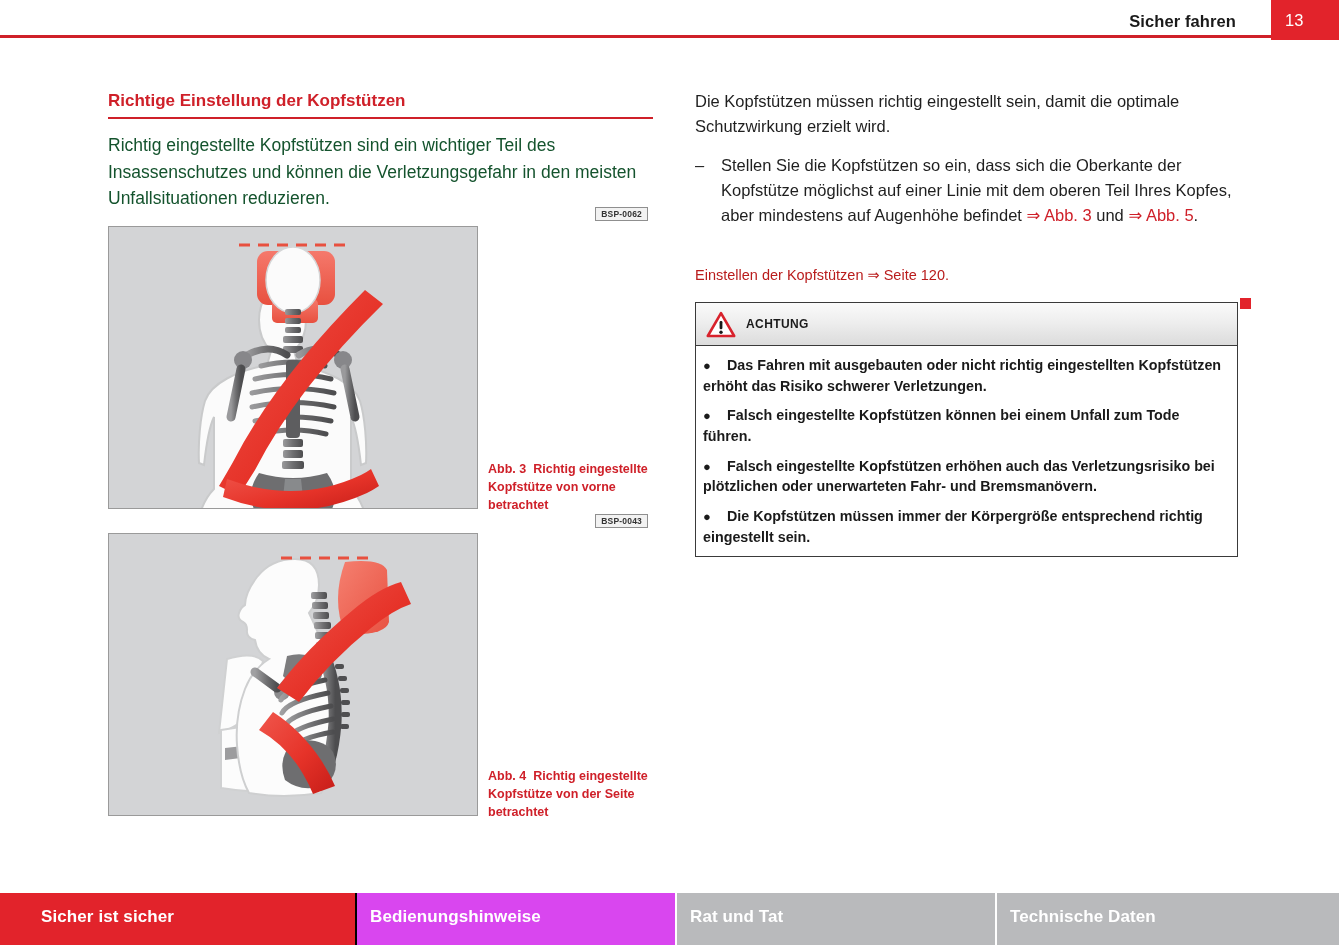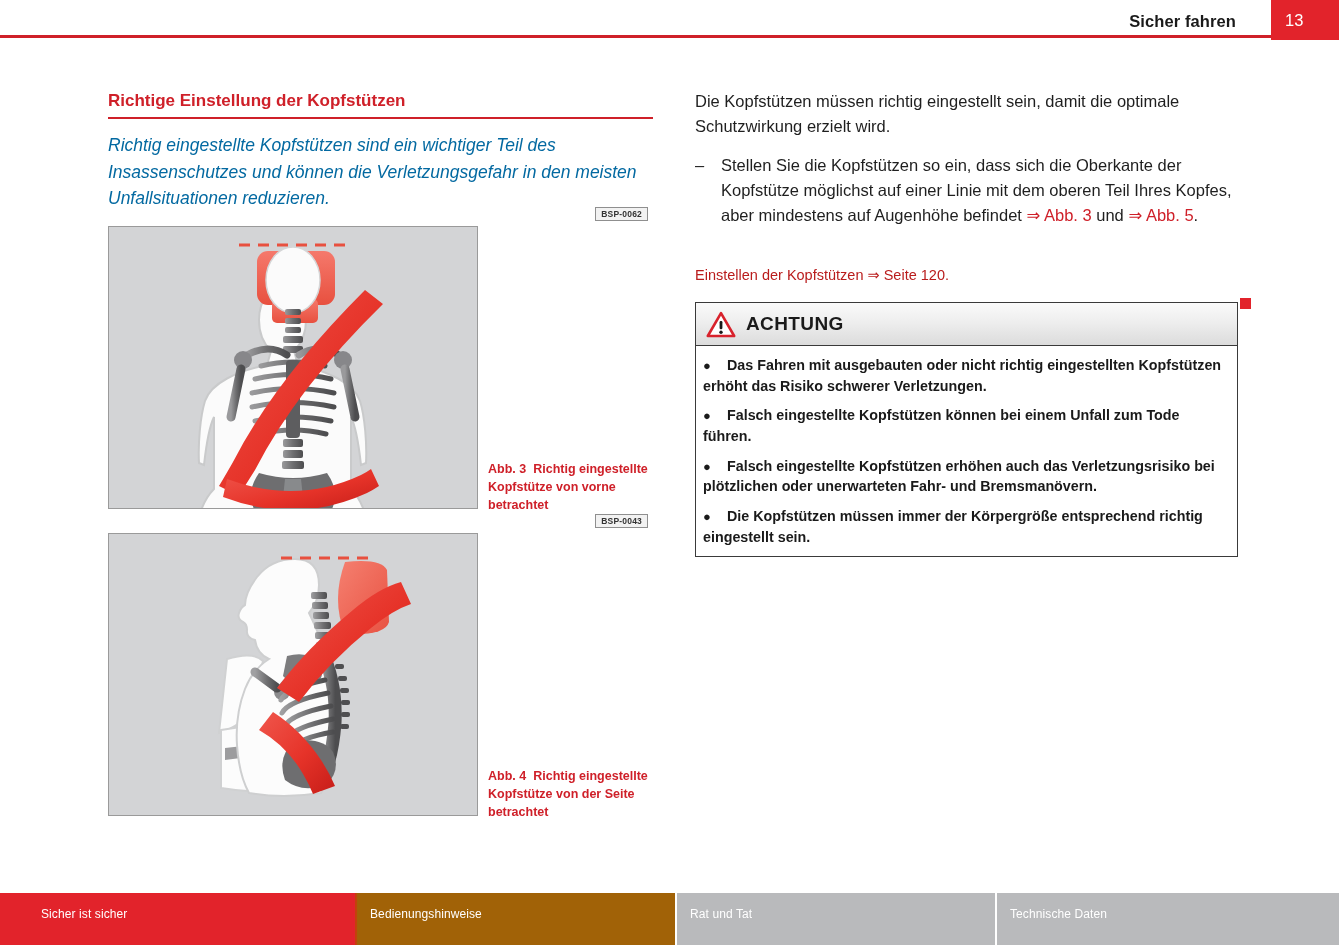--- a/index.html
+++ b/index.html
@@ -72,22 +72,21 @@
     color: #cf2029;
     padding-bottom: 6px;
     border-bottom: 2px solid #cf2029;
     box-sizing: border-box;
   }
   #section-intro {
     position: absolute;
     left: 0; top: 92px;
     width: 545px;
     font-size: 17.5px;
-    font-style: italic;
-    color: #0369a1;
+    color: #14532d;
     line-height: 1.52;
   }
 
   .figure-block { position: absolute; left: 0; width: 545px; }
   #figure-3-block { top: 186px; }
   #figure-4-block { top: 493px; }
 
   .figure-image {
     position: absolute;
     left: 0; top: 0;
@@ -173,21 +172,21 @@
     height: 43px;
     background: linear-gradient(to bottom, #fafafa 0%, #eeeeee 45%, #dcdcdc 100%);
     border-bottom: 1px solid #3a3a3a;
     display: flex;
     align-items: center;
     padding-left: 10px;
     box-sizing: border-box;
   }
   #warning-icon { width: 30px; height: 27px; flex: 0 0 auto; }
   #warning-title {
-    font-size: 19px;
+    font-size: 12px;
     font-weight: bold;
     color: #1a1a1a;
     margin-left: 10px;
     letter-spacing: .4px;
   }
   #warning-body { padding: 9px 9px 8px 7px; }
   .warning-item {
     font-size: 14.3px;
     font-weight: bold;
     color: #1a1a1a;
@@ -219,27 +218,27 @@
   }
   .footer-tab {
     position: absolute;
     top: 0;
     height: 52px;
     box-sizing: border-box;
   }
   .footer-tab-label {
     position: absolute;
     top: 14px;
-    font-size: 12px;
-    font-weight: normal;
+    font-size: 17px;
+    font-weight: bold;
     color: #ffffff;
     letter-spacing: .1px;
   }
   #footer-tab-0 { left: 0;    width: 355px; background: #e2232b; }
-  #footer-tab-1 { left: 355px; width: 320px; background: #a16207; border-left: 2px solid #c2410c; }
+  #footer-tab-1 { left: 355px; width: 320px; background: #d946ef; border-left: 2px solid #000000; }
   #footer-tab-2 { left: 675px; width: 320px; background: #b9babc; border-left: 2px solid #ffffff; }
   #footer-tab-3 { left: 995px; width: 344px; background: #b9babc; border-left: 2px solid #ffffff; }
   #footer-tab-0 .footer-tab-label { left: 41px; }
   #footer-tab-1 .footer-tab-label { left: 13px; }
   #footer-tab-2 .footer-tab-label { left: 13px; }
   #footer-tab-3 .footer-tab-label { left: 13px; }
 </style>
 </head>
 <body>
 

